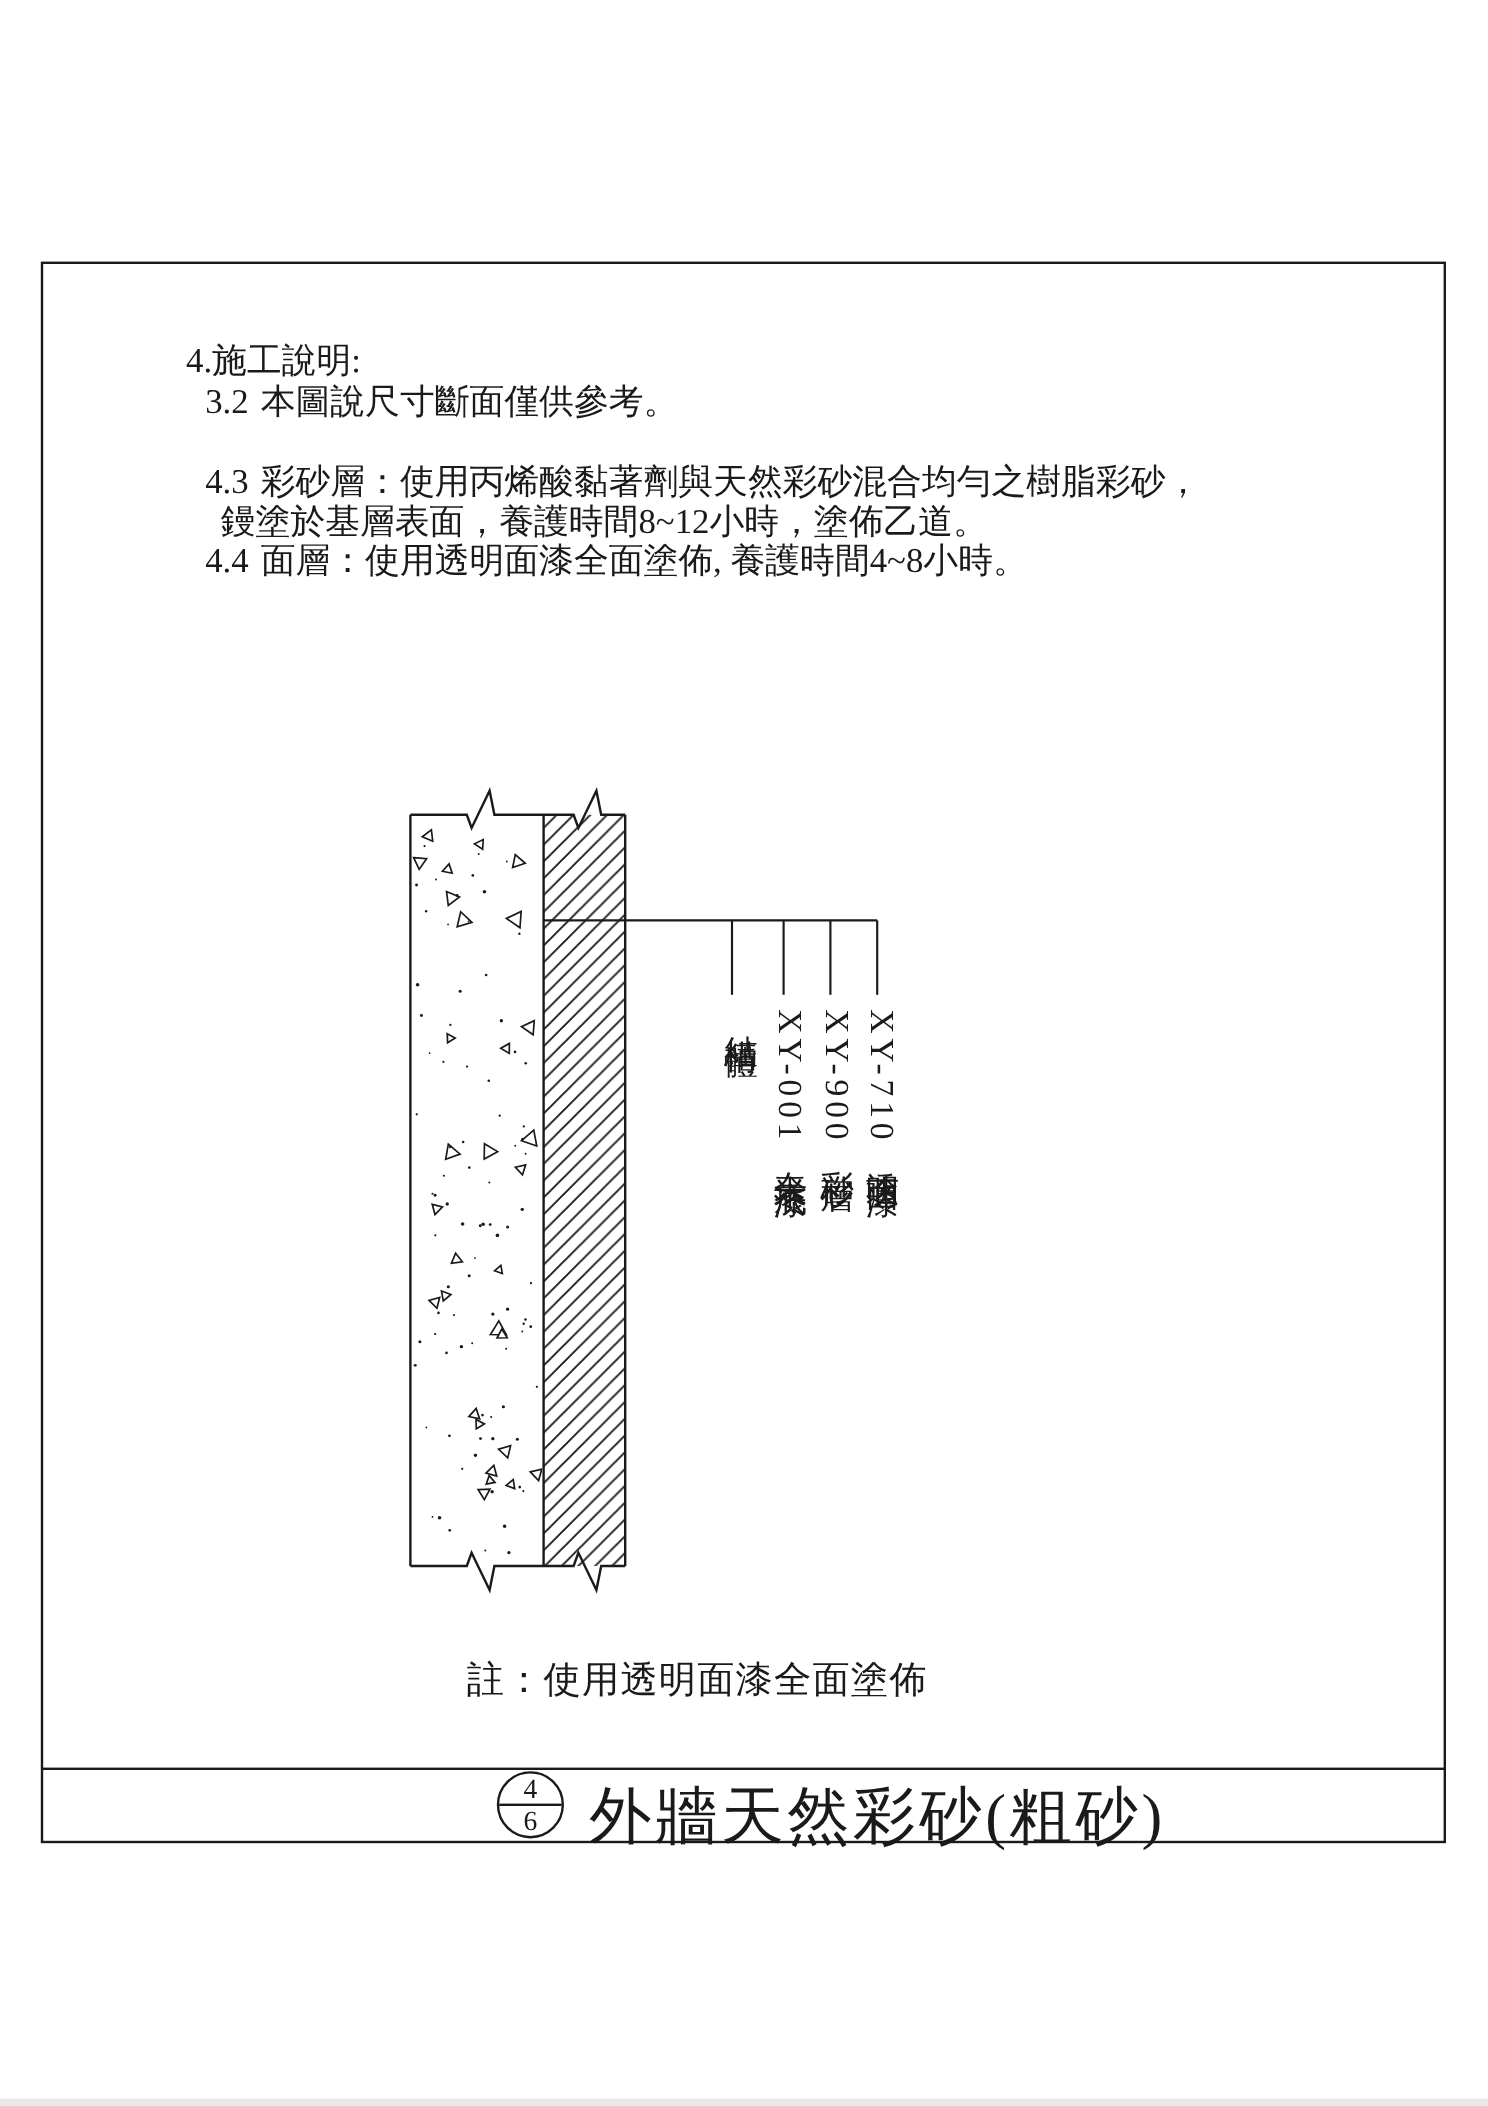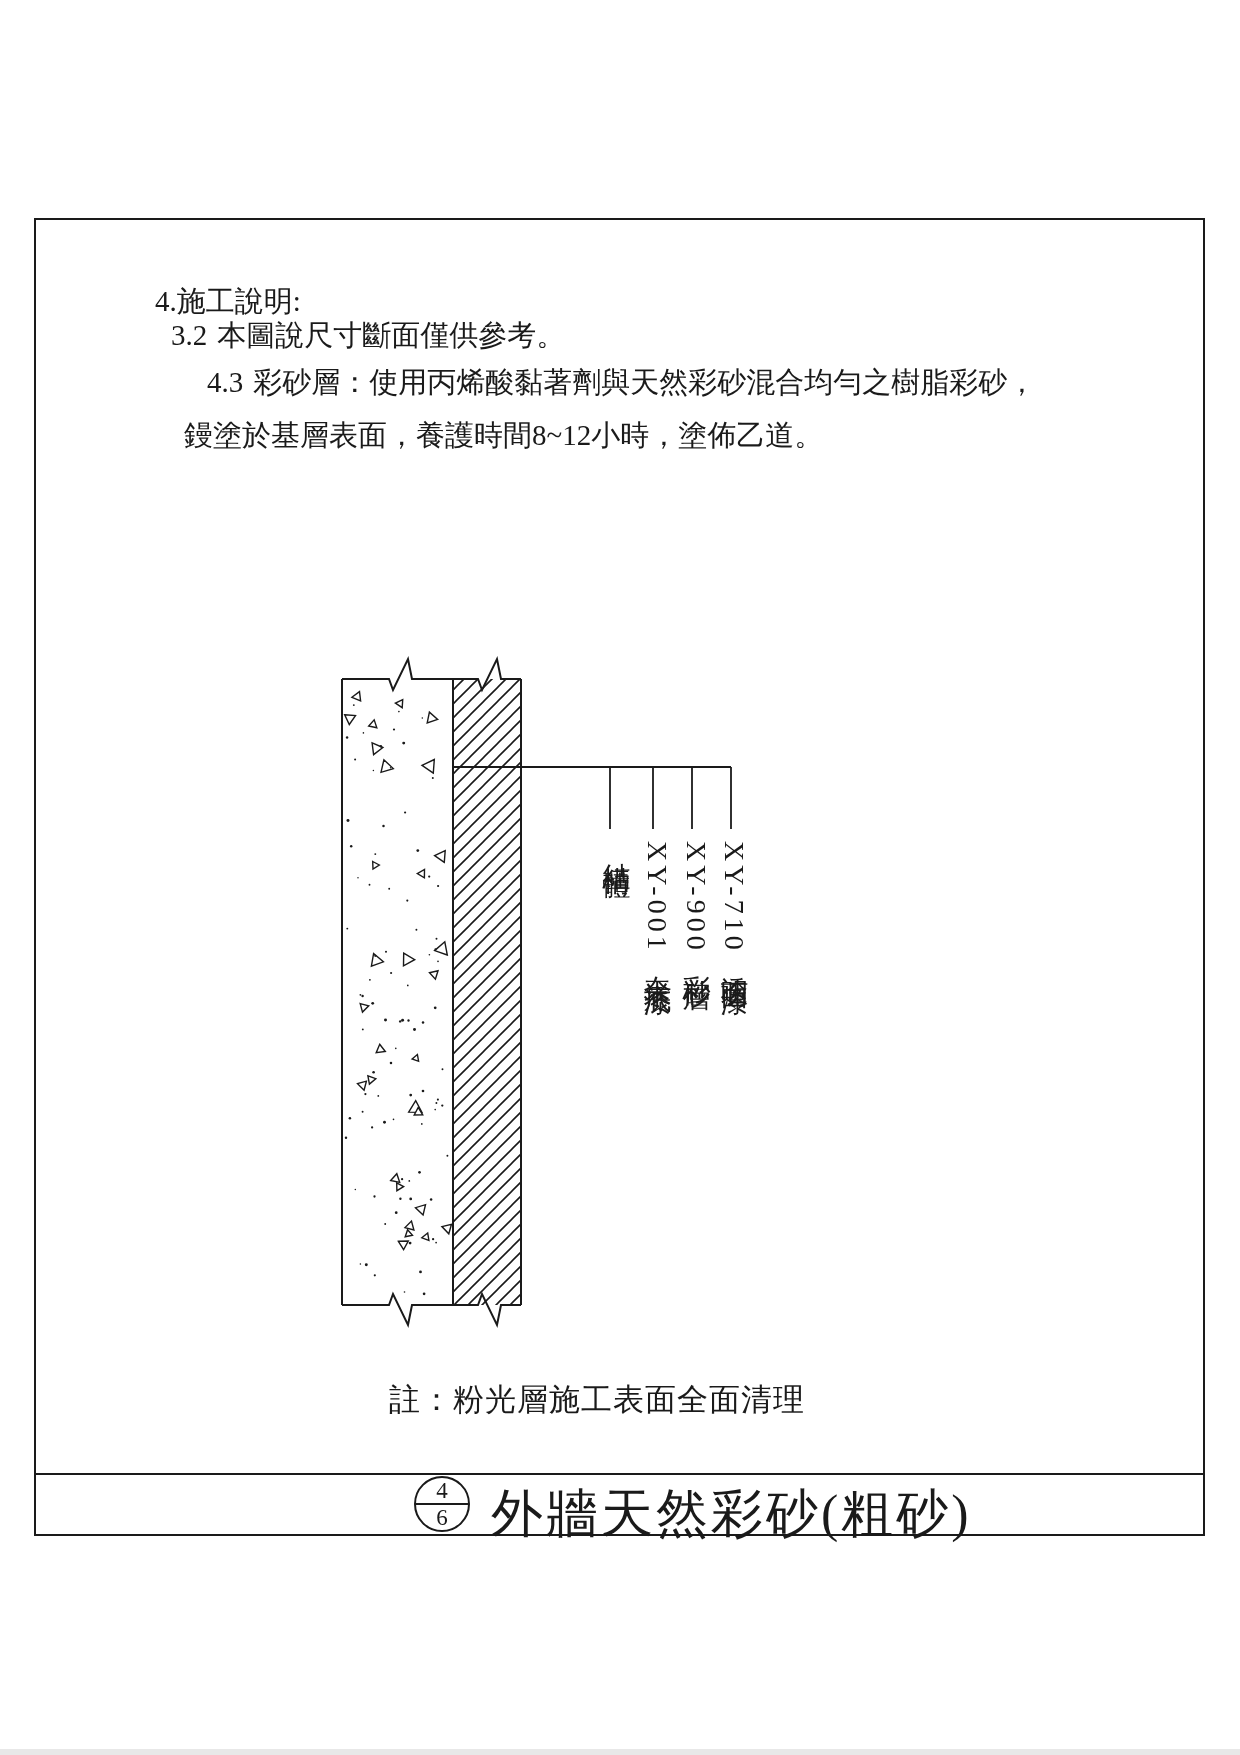--- a/index.html
+++ b/index.html
@@ -12,21 +12,21 @@
     overflow:hidden;
   }
   .frame{
     position:absolute;left:34px;top:218px;width:1167px;height:1314px;
     border:2px solid #1a1a1a;
   }
   .tline{position:absolute;white-space:pre;font-size:29px;line-height:34px;}
   .l-heading{left:155px;top:284px;}
   .l-i1{left:171px;top:318px;}
   .l-i2{left:171px;top:351px;}
-  .l-i3{left:171px;top:365px;margin-left:36px;}
+  .l-i3{left:171px;top:385px;}
   .l-i3b{left:184px;top:418px;}
   .l-i4{left:171px;top:451px;}
   .tline .num{display:inline-block;margin-right:10px;}
 
   .wall-svg{position:absolute;left:330px;top:645px;}
 
   .layer-label{
     position:absolute;
     writing-mode:vertical-rl;
     text-orientation:mixed;
@@ -72,20 +72,21 @@
 
   <div class="tline l-heading">4.施工說明:</div>
 
   <div class="tline l-i1"><span class="num">3.2</span><span>本圖說尺寸斷面僅供參考。</span></div>
 
 
   <div class="tline l-i3"><span class="num">4.3</span><span>彩砂層：使用丙烯酸黏著劑與天然彩砂混合均勻之樹脂彩砂，</span></div>
 
   <div class="tline l-i3b"><span>鏝塗於基層表面，養護時間8~12小時，塗佈乙道。</span></div>
 
+  <div class="tline l-i4"><span class="num">4.4</span><span>面層：使用透明面漆全面塗佈, 養護時間4~8小時。</span></div>
 
   <svg class="wall-svg" width="430" height="700" viewBox="0 0 430 700" xmlns="http://www.w3.org/2000/svg">
     <defs>
       <pattern id="hatch" width="14" height="14" patternUnits="userSpaceOnUse">
         <path d="M-3.5,3.5 l7,-7 M0,14 L14,0 M10.5,17.5 l7,-7" stroke="#1a1a1a" stroke-width="1.6" fill="none"></path>
       </pattern>
       <clipPath id="concreteClip">
           <rect x="13" y="35" width="109" height="624"></rect>
         </clipPath>
     </defs>
@@ -225,21 +226,21 @@
       <path d="M362,122 V184"></path>
       <path d="M401,122 V184"></path>
     </g>
   </svg>
 
   <div class="layer-label lbl-0">結構體</div>
   <div class="layer-label lbl-1">XY-001奈米底漆</div>
   <div class="layer-label lbl-2">XY-900彩砂層</div>
   <div class="layer-label lbl-3">XY-710透明面漆</div>
 
-  <div class="note">註：粉光層施工表面全面清理</div>
+  <div class="note">註：使用透明面漆全面塗佈</div>
 
   <div class="footer-sep"></div>
 
   <div class="sheet-badge">
     <div class="num top">4</div>
     <div class="num">6</div>
   </div>
 
   <div class="sheet-title">外牆天然彩砂(粗砂)</div>
 

